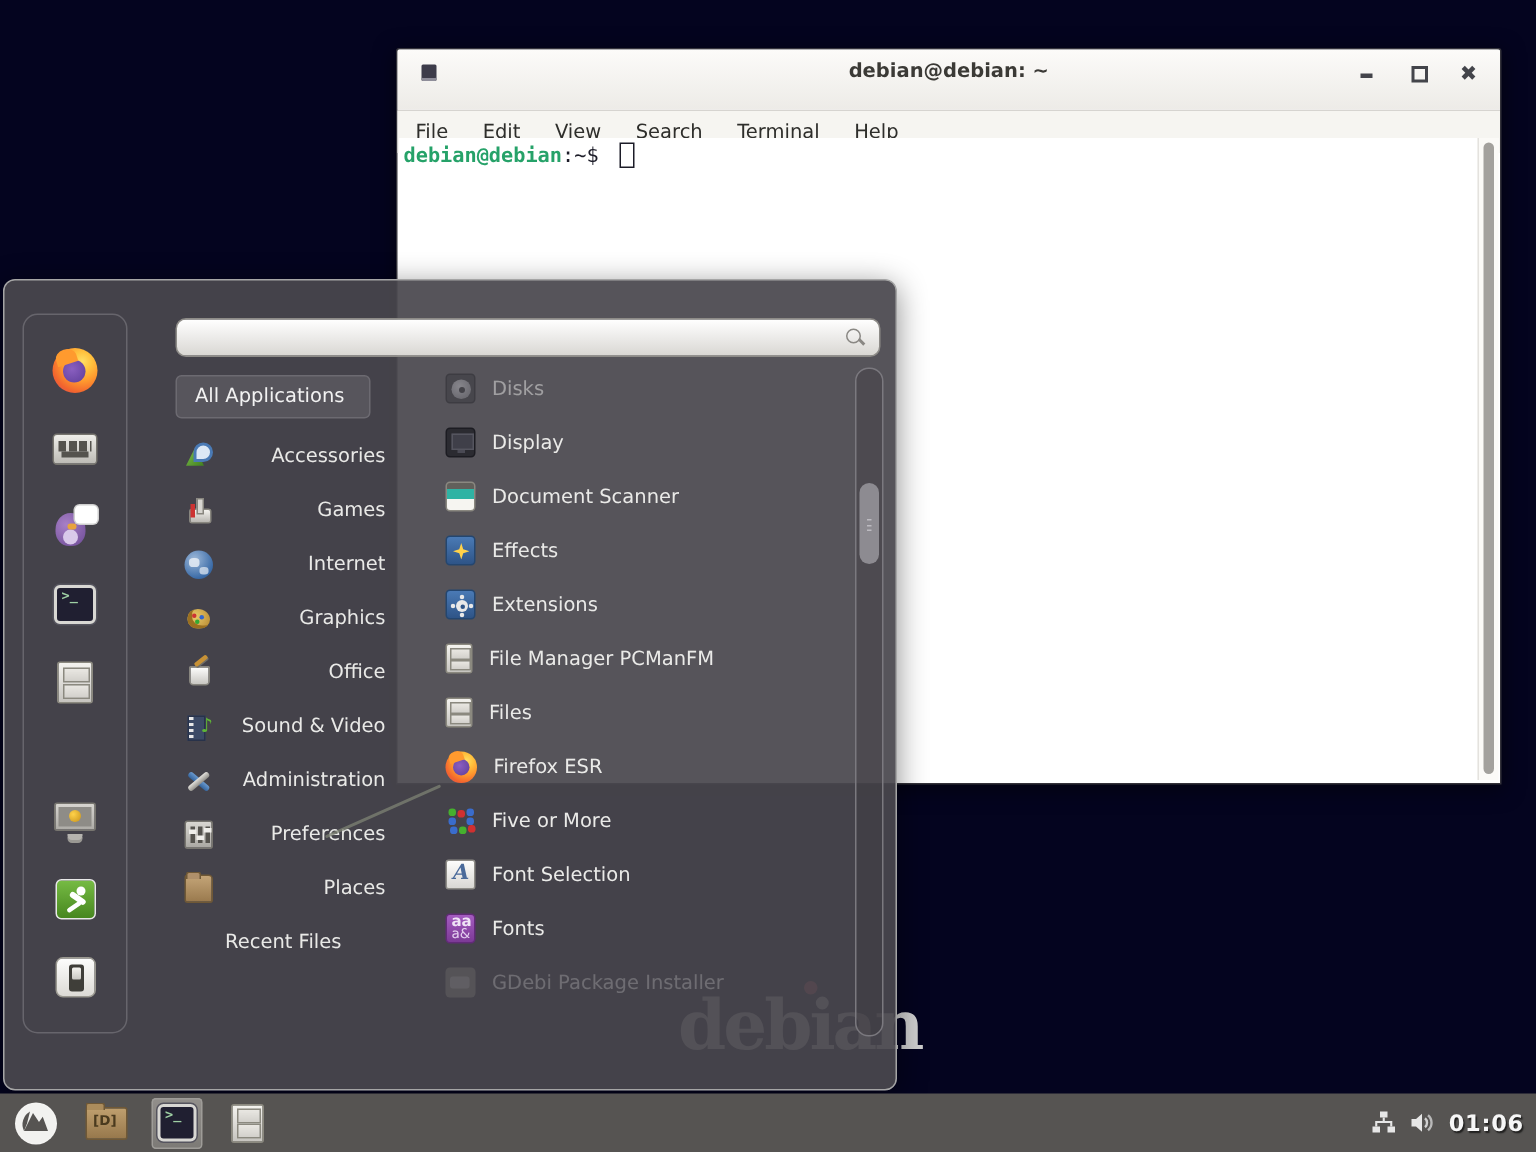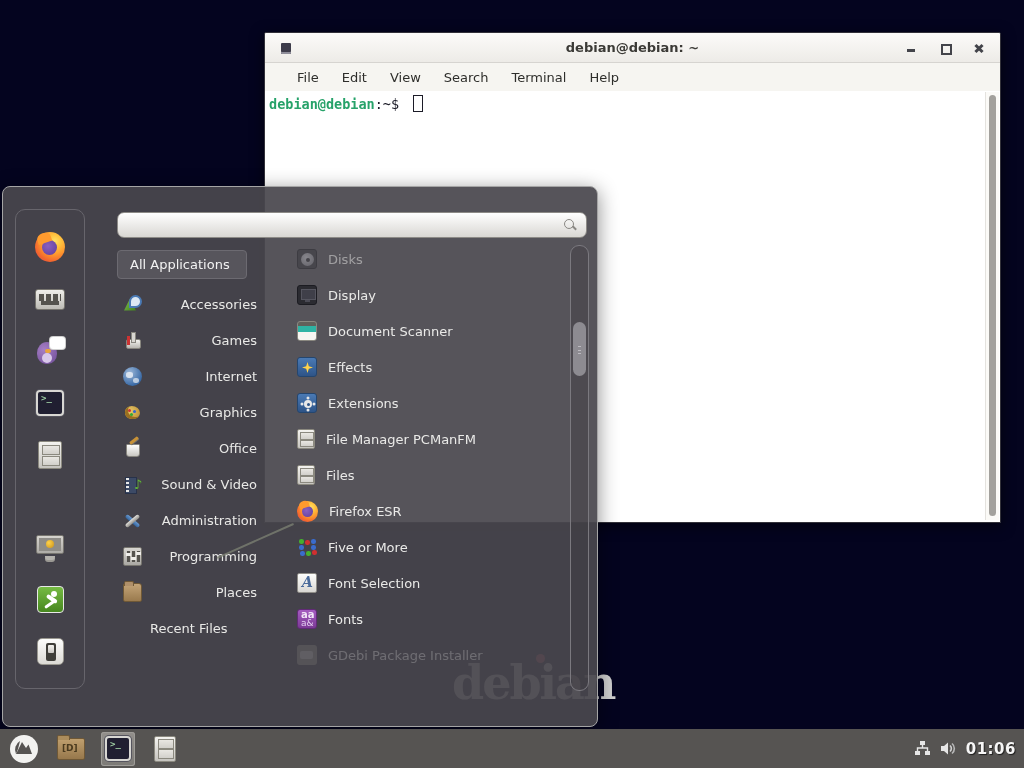--- a/index.html
+++ b/index.html
@@ -9,32 +9,32 @@
 
   
   .watermark { position:absolute; left:452px; top:656px; font-family:"DejaVu Serif","Liberation Serif",serif;
     font-size:46px; font-weight:bold; letter-spacing:-2px; color:#cfcfcf; }
   .watermark .idot { position:absolute; left:84px; top:-2px; width:9px; height:9px; border-radius:50%; background:#c34352; }
 
   
   .term-win { position:absolute; left:264px; top:32px; width:737px; height:491px;
     background:#ffffff; border:1px solid #33323a; border-radius:2px 2px 0 0;
     box-shadow:0 3px 14px rgba(0,0,0,.55); }
-  .term-titlebar { position:relative; height:30px; background:linear-gradient(#fcfbf9,#edebe7);
+  .term-titlebar { position:relative; height:41px; background:linear-gradient(#fcfbf9,#edebe7);
     border-bottom:1px solid #d6d4d0; border-radius:2px 2px 0 0; }
   .term-titleicon { position:absolute; left:16px; top:10px; width:10px; height:11px; background:#3d3c4a;
     border-radius:1px; box-shadow:inset 0 -2px 0 #8f8e9a; }
   .term-title { position:absolute; left:0; right:0; top:7px; text-align:center; font-size:13px; font-weight:bold; color:#3b3a36; }
   .win-btns { position:absolute; right:14px; top:0; height:30px; display:flex; align-items:center; gap:20px; }
   .wbtn { width:14px; height:14px; position:relative; cursor:default; }
   .wbtn-min::after { content:""; position:absolute; left:3px; bottom:3px; width:8px; height:3px; background:#43444a; }
   .wbtn-max::after { content:""; position:absolute; left:3px; top:3px; width:7px; height:7px; border:2px solid #43444a; }
   .wbtn-close::before, .wbtn-close::after { content:""; position:absolute; left:2px; top:6px; width:10px; height:3px; background:#43444a; }
   .wbtn-close::before { transform:rotate(45deg); } .wbtn-close::after { transform:rotate(-45deg); }
-  .term-menubar { height:28px; background:#f6f5f1; display:flex; align-items:center; padding-left:25px; gap:9px; }
+  .term-menubar { height:28px; background:#f6f5f1; display:flex; align-items:center; padding-left:5px; gap:9px; }
   .term-menubar .mitem { font-size:13px; color:#2e2e2b; padding:3px 7px; border-radius:3px; }
   .term-body { position:absolute; left:1px; right:1px; top:59px; bottom:0; background:#fff;padding-left:44px; }
   .prompt { position:absolute; left:3px; top:3px; font-family:"DejaVu Sans Mono","Liberation Mono",monospace;
     font-size:13.5px; white-space:pre; }
   .prompt .p-user { color:#26a269; font-weight:bold; }
   .prompt .p-rest { color:#1c1c28; }
   .cursor-box { display:inline-block; width:10px; height:17px; border:1px solid #1c1c28; vertical-align:text-bottom; margin-left:6px; }
   .term-scroll { position:absolute; top:0; bottom:2px; right:0; width:14px; background:#fbfaf7; border-left:1px solid #e4e2de; }
   .term-thumb { position:absolute; left:3px; right:3px; top:3px; bottom:4px; background:#a3a19d; border-radius:4px; }
 
@@ -343,21 +343,21 @@
       <div class="cat-row">
         <span class="ic c-ic ic-sound"></span>
         <span>Sound &amp; Video</span>
       </div>
       <div class="cat-row">
         <span class="ic c-ic ic-admin"></span>
         <span>Administration</span>
       </div>
       <div class="cat-row">
         <span class="ic c-ic ic-prefs"></span>
-        <span>Programming</span>
+        <span>Preferences</span>
       </div>
       <div class="cat-row">
         <span class="ic c-ic ic-places"></span>
         <span>Places</span>
       </div>
       <div class="cat-row noicon">
         <span>Recent Files</span>
       </div>
     </div>
 

